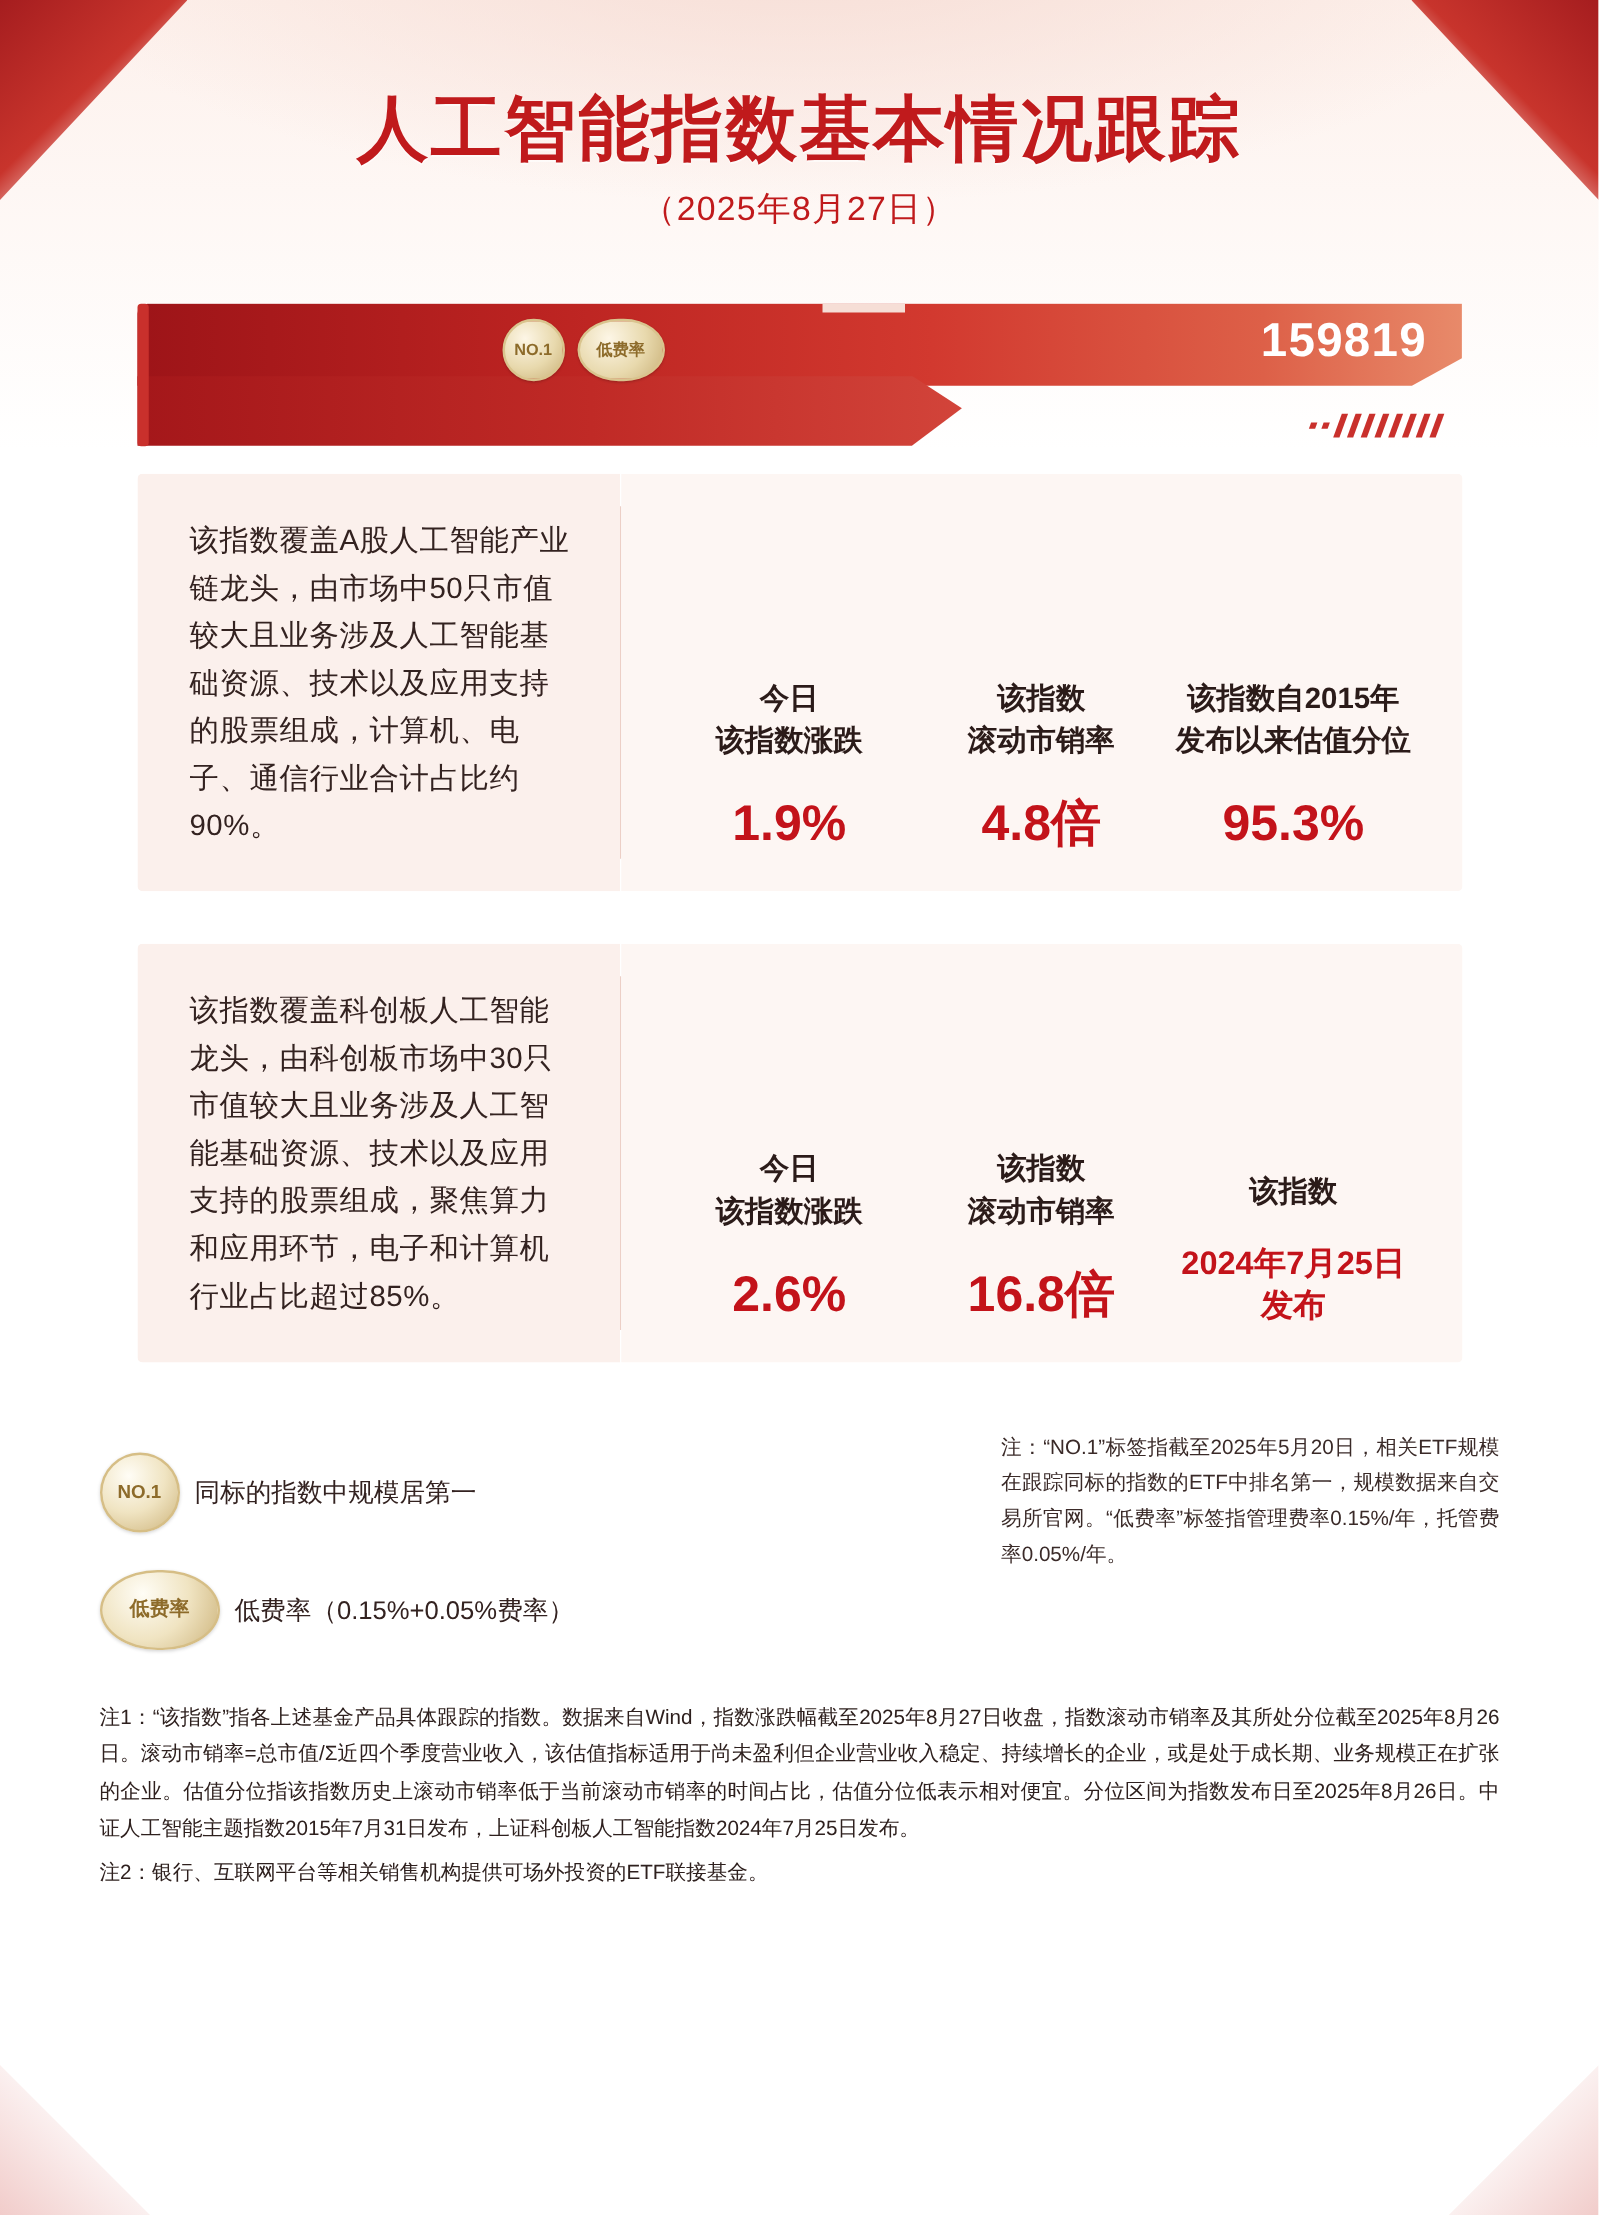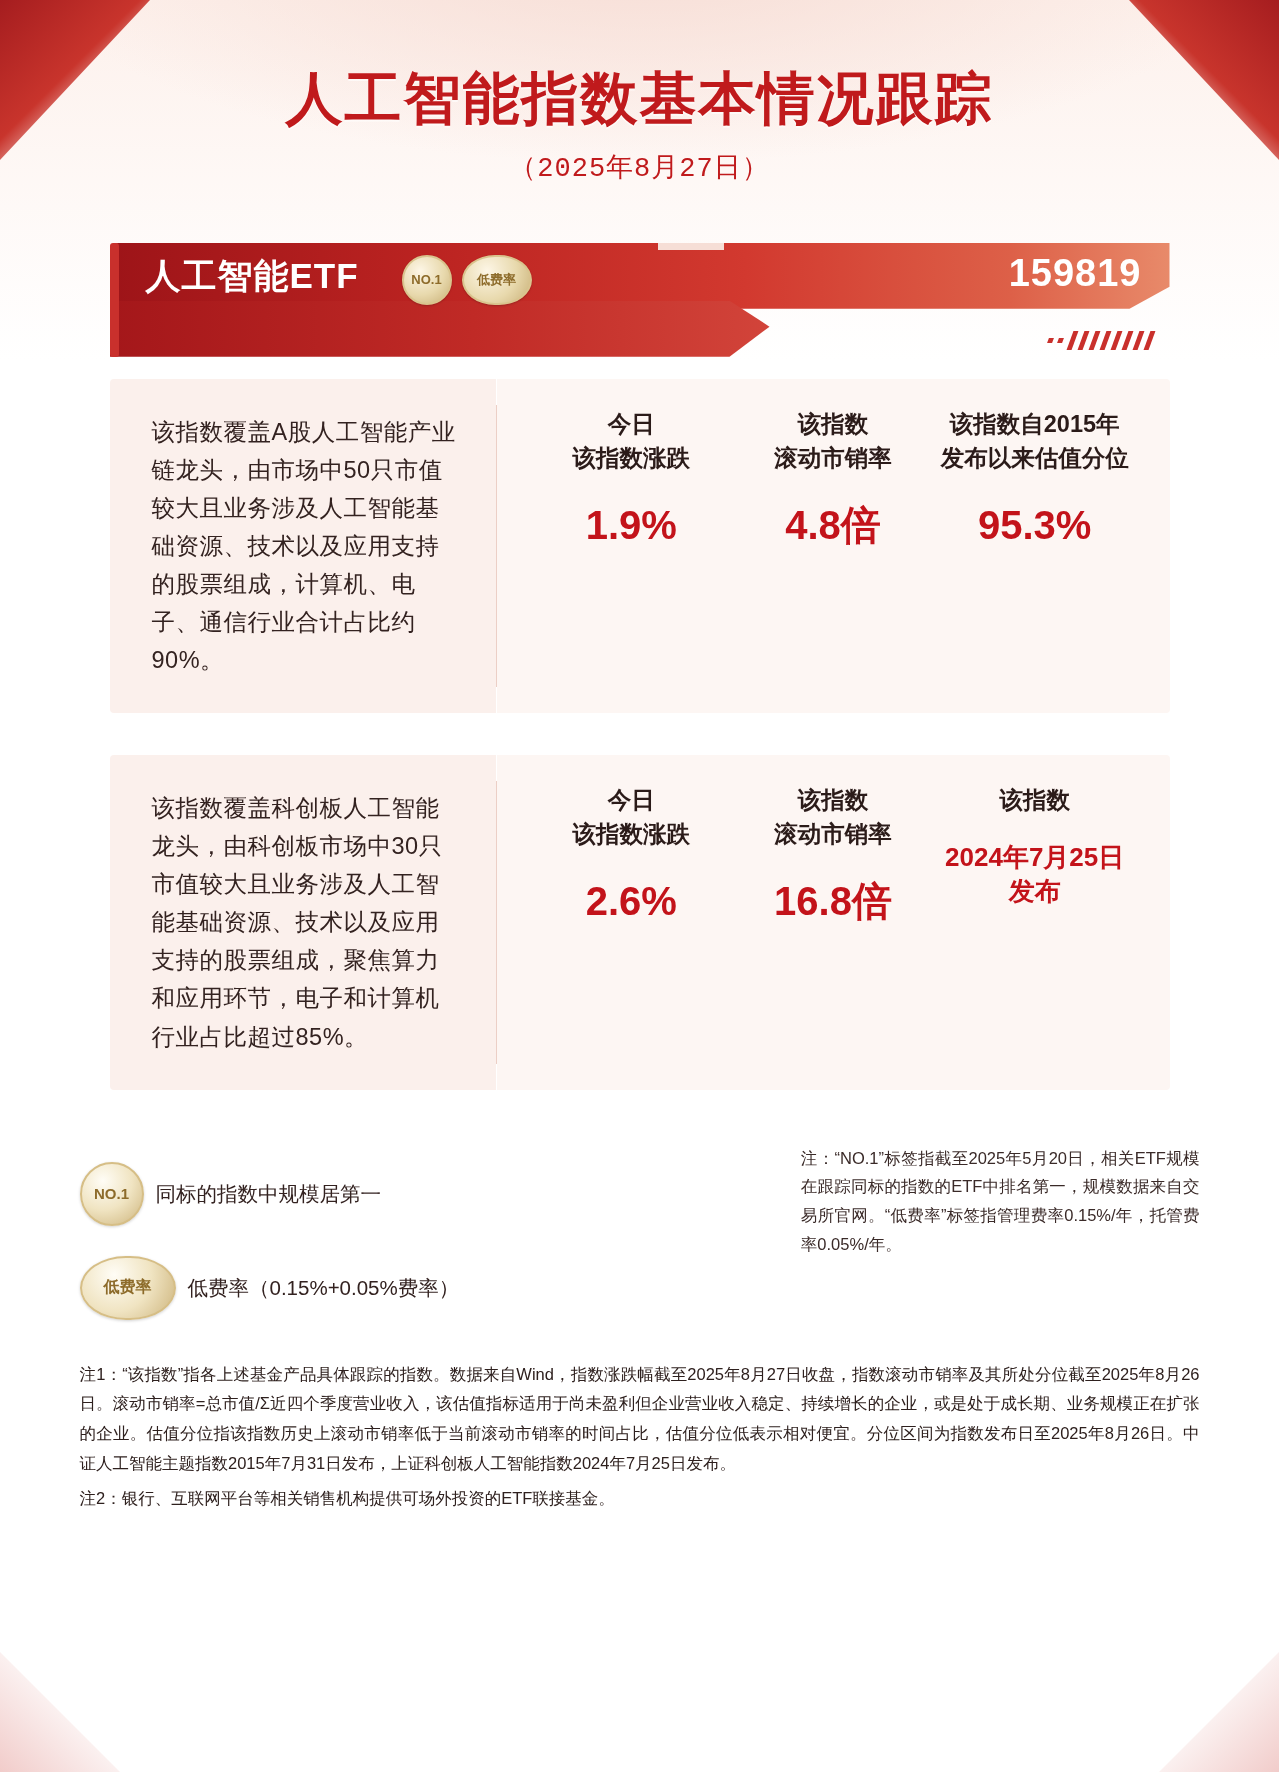--- a/index.html
+++ b/index.html
@@ -51,21 +51,20 @@
     width: 120px; height: 120px;
     background: linear-gradient(315deg, rgba(200,52,44,0.25) 0%, rgba(200,52,44,0) 70%);
     clip-path: polygon(100% 100%, 0 100%, 100% 0);
   }
 
   
   .header {
     position: relative;
     padding-top: 72px;
     text-align: center;
-    font-family: Liberation Mono, monospace;
   }
   .main-title {
     font-size: 57px;
     font-weight: bold;
     letter-spacing: 2px;
     color: #c01a1c;
     margin: 0;
     line-height: 1.1;
     text-shadow: 0 2px 0 rgba(255,255,255,0.6);
   }
@@ -212,21 +211,21 @@
   }
   .divider {
     width: 1px;
     background: #eccfc6;
     margin: 26px 0;
   }
   .stats-col {
     flex: 1;
     background: #fdf6f3;
     display: flex;
-    align-items: flex-start;
+    align-items: flex-end;
     padding: 28px 34px;
     box-sizing: border-box;
   }
   .stat {
     flex: 1;
     text-align: center;
     padding: 0 6px;
   }
   .stat-label {
     font-size: 23.5px;
@@ -325,21 +324,20 @@
     <h1 class="main-title">人工智能指数基本情况跟踪</h1>
     <div class="sub-title">（2025年8月27日）</div>
   </div>
 
   <div class="card first">
     <div class="banner">
       <div class="banner-top"></div>
       <div class="banner-bottom"></div>
       <div class="banner-accent"></div>
       <div class="banner-notch"></div>
-      <div class="etf-name">人工智能ETF</div>
       <div class="badges-inline">
         <div class="seal">NO.1</div>
         <div class="seal wide">低费率</div>
       </div>
       <div class="etf-code">159819</div>
       <div class="hatch">
         <span class="dots">
             <i></i>
             <i></i>
           </span>

